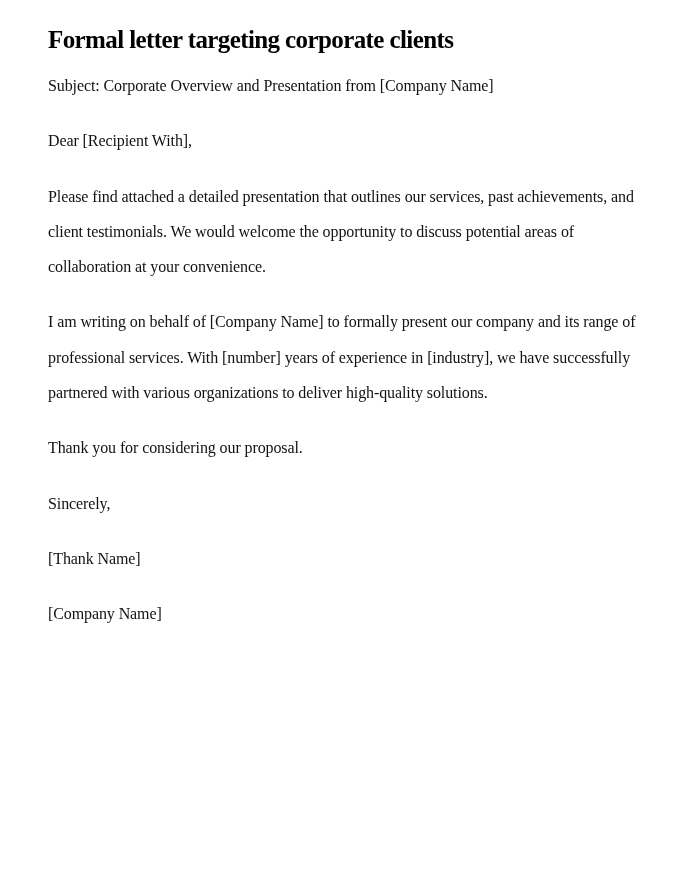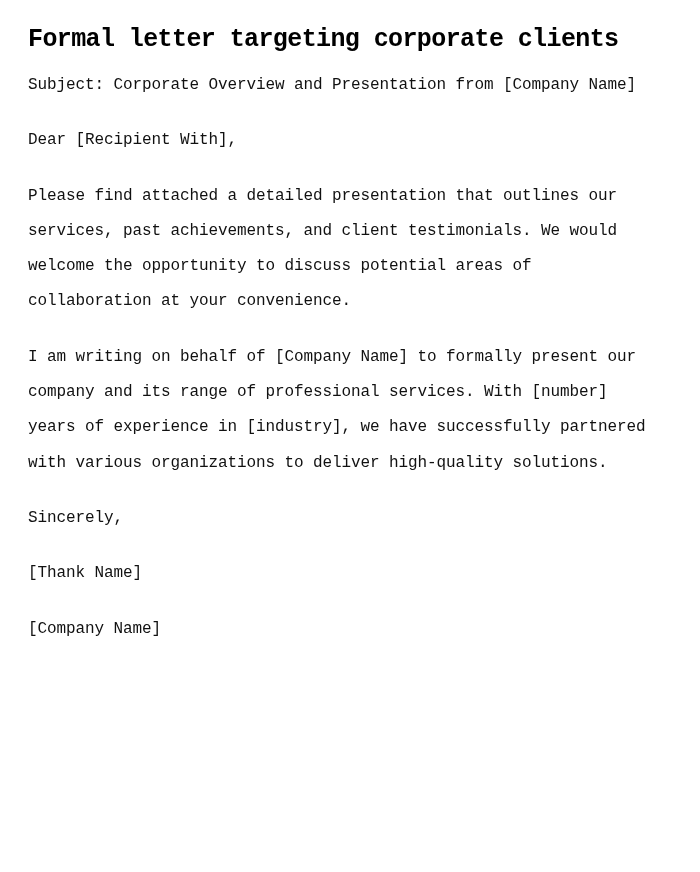--- a/index.html
+++ b/index.html
@@ -1,20 +1,20 @@
 <!DOCTYPE html>
 <html><head>
 <meta charset="utf-8">
 <style>
   html, body { margin: 0; padding: 0; background: #ffffff; }
   body { width: 700px; height: 872px; overflow: hidden; }
   .page {
-    padding: 22px 40px 0 28px;
+    padding: 22px 40px 0 48px;
     color: #111111;
-    font-family: Liberation Mono, monospace;
+    font-family: Liberation Serif, serif;
   }
   h1 {
     font-size: 25px;
     font-weight: bold;
     letter-spacing: -0.6px;
     margin: 0 0 10px 0;
     line-height: 36px;
     color: #000;
   }
   p {
@@ -26,16 +26,17 @@
 </style>
 </head>
 <body>
 
 <div class="page">
   <h1>Formal letter targeting corporate clients</h1>
   <p>Subject: Corporate Overview and Presentation from [Company Name]</p>
   <p>Dear [Recipient With],</p>
   <p>Please find attached a detailed presentation that outlines our services, past achievements, and client testimonials. We would welcome the opportunity to discuss potential areas of collaboration at your convenience.</p>
   <p>I am writing on behalf of [Company Name] to formally present our company and its range of professional services. With [number] years of experience in [industry], we have successfully partnered with various organizations to deliver high-quality solutions.</p>
+  <p>Thank you for considering our proposal.</p>
   <p>Sincerely,</p>
   <p>[Thank Name]</p>
   <p>[Company Name]</p>
 </div>
 
 </body></html>

